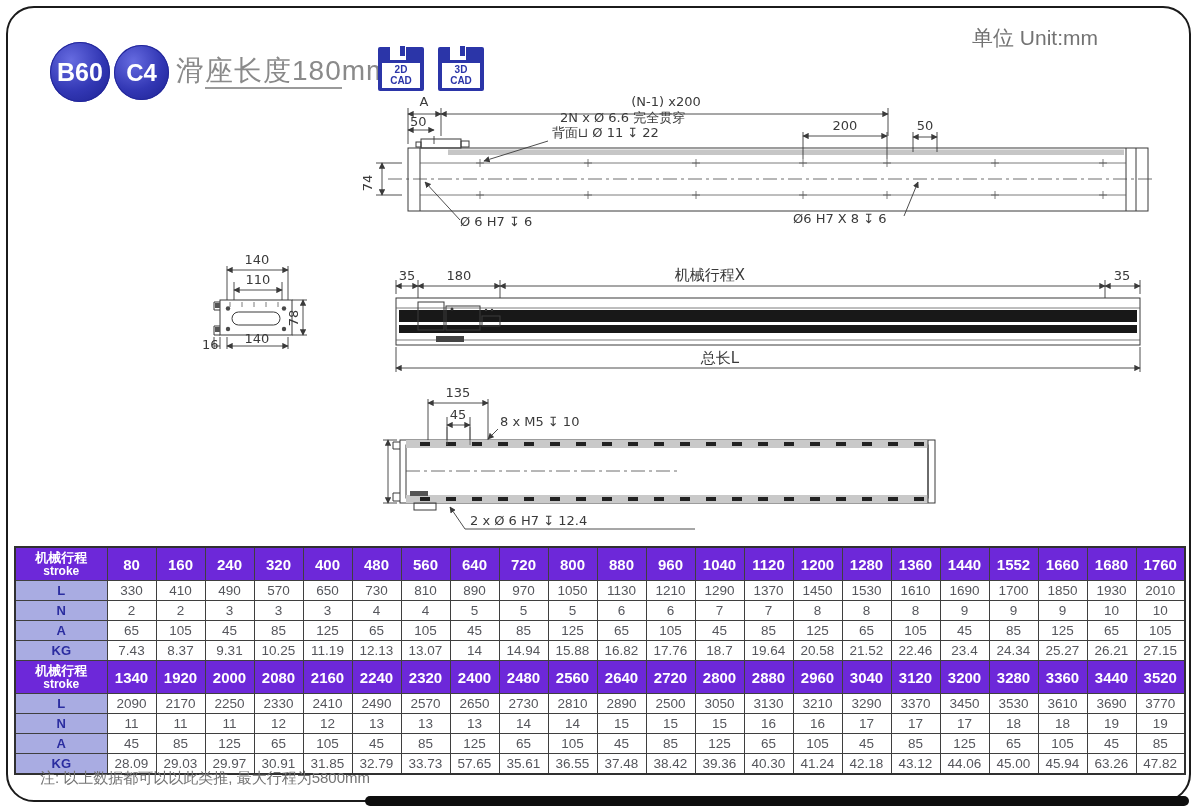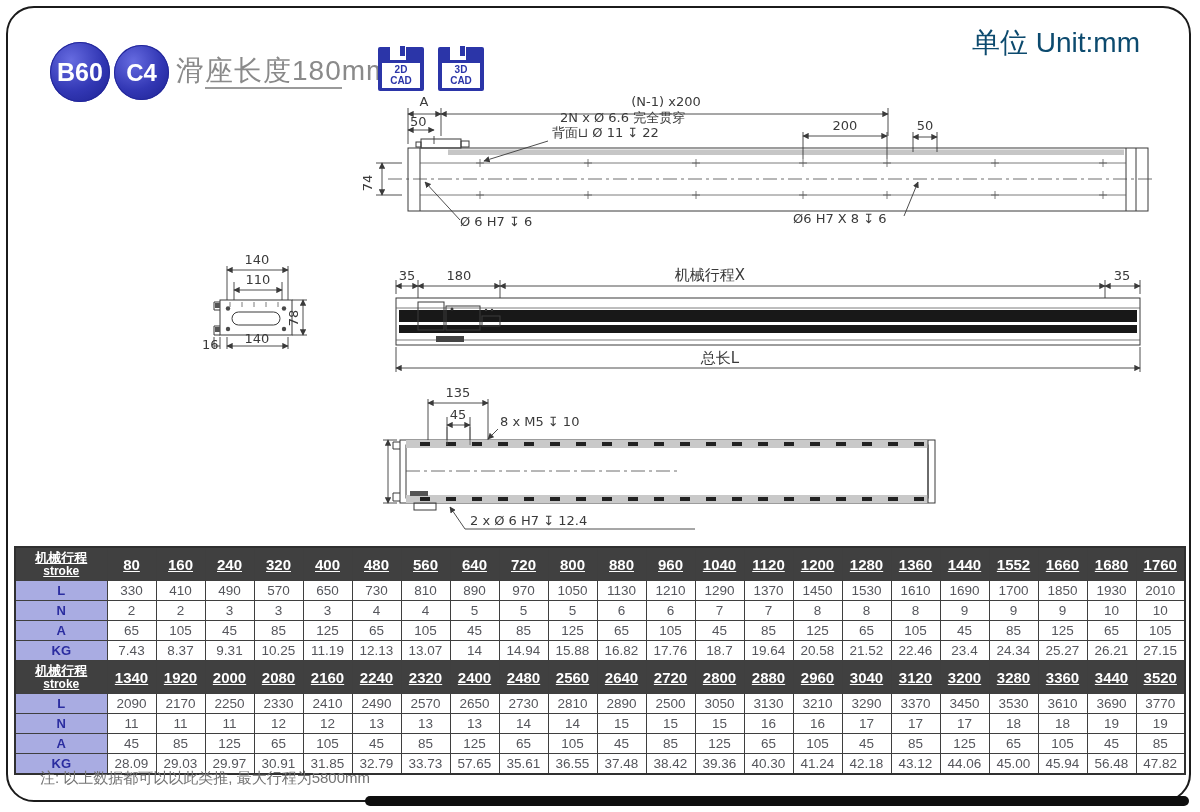--- a/index.html
+++ b/index.html
@@ -12,38 +12,38 @@
   .badge{position:absolute;border-radius:50%;color:#fff;display:flex;align-items:center;justify-content:center;
          font-weight:bold;background:radial-gradient(circle at 35% 30%, #666be0 0%, #3237b4 55%, #1c2190 100%);
          box-shadow:0 0 0 1px #23279a inset;margin-left:14px;}
   .badge-b60{left:36px;top:42px;width:60px;height:60px;font-size:25px;}
   .badge-c4{left:100px;top:45px;width:55px;height:55px;font-size:24px;text-align:center;}
   .title{position:absolute;left:176px;top:52px;font-size:28px;color:#8a8a8a;letter-spacing:1px;}
   .title .u{border-bottom:2px solid #9a9a9a;padding-bottom:1px;}
   .cad-icon{position:absolute;top:46px;width:48px;height:46px;cursor:pointer;}
   .cad-2d{left:377px;} .cad-3d{left:437px;}
   .cad-icon svg{display:block;}
-  .unit{position:absolute;left:972px;top:24px;font-size:28px;color:#0c4a6e;}
+  .unit{position:absolute;left:972px;top:24px;font-size:21px;color:#737373;}
 
   
   .drw{position:absolute;}
   .drw text{font-family:"DejaVu Sans","Liberation Sans",sans-serif;fill:#3a3a3a;}
   .ln{stroke:#3a3a3a;stroke-width:1;fill:none;}
   .thin{stroke:#5a5a5a;stroke-width:0.8;fill:none;}
   .cl{stroke:#4a4a4a;stroke-width:0.8;fill:none;stroke-dasharray:14 4 3 4;}
   .dim{stroke:#3a3a3a;stroke-width:0.9;fill:none;}
   .dtxt{font-size:13px;}
   .ntxt{font-size:13px;}
   .btxt{font-size:15px;}
 
   
   .spec-table-wrap{position:absolute;left:14px;top:546px;width:1172px;}
   table.spec{width:100%;border-collapse:collapse;table-layout:fixed;border:2px solid #303030;}
   table.spec td{border:1px solid #3f3f3f;text-align:center;vertical-align:middle;padding:0;}
-  .t-head td{background:#404040;color:#fff;height:32px;font-weight:bold;font-size:15px;text-decoration:underline;}
+  .t-head td{background:#6d28d9;color:#fff;height:32px;font-weight:bold;font-size:15px;}
   .t-label-head .hl1{font-size:13px;line-height:15px;font-weight:bold;}
   .t-label-head .hl2{font-size:12px;line-height:13px;font-weight:bold;}
   .t-row td{height:19px;background:#fff;color:#55565c;font-size:13.5px;}
   .t-row td.t-label{background:#a9ace2;color:#2b2da0;font-weight:bold;font-size:13px;}
 
   .note{position:absolute;left:40px;top:769px;font-size:15px;color:#737373;}
 </style>
 </head>
 <body>
 
@@ -574,21 +574,21 @@
             <td class="t-val">37.48</td>
             <td class="t-val">38.42</td>
             <td class="t-val">39.36</td>
             <td class="t-val">40.30</td>
             <td class="t-val">41.24</td>
             <td class="t-val">42.18</td>
             <td class="t-val">43.12</td>
             <td class="t-val">44.06</td>
             <td class="t-val">45.00</td>
             <td class="t-val">45.94</td>
-            <td class="t-val">56.48</td>
+            <td class="t-val">63.26</td>
             <td class="t-val">47.82</td>
           </tr>
         </tbody>
     </table>
   </div>
 
   <div class="note">注: 以上数据都可以以此类推, 最大行程为5800mm</div>
 </div>
 
 </body></html>

